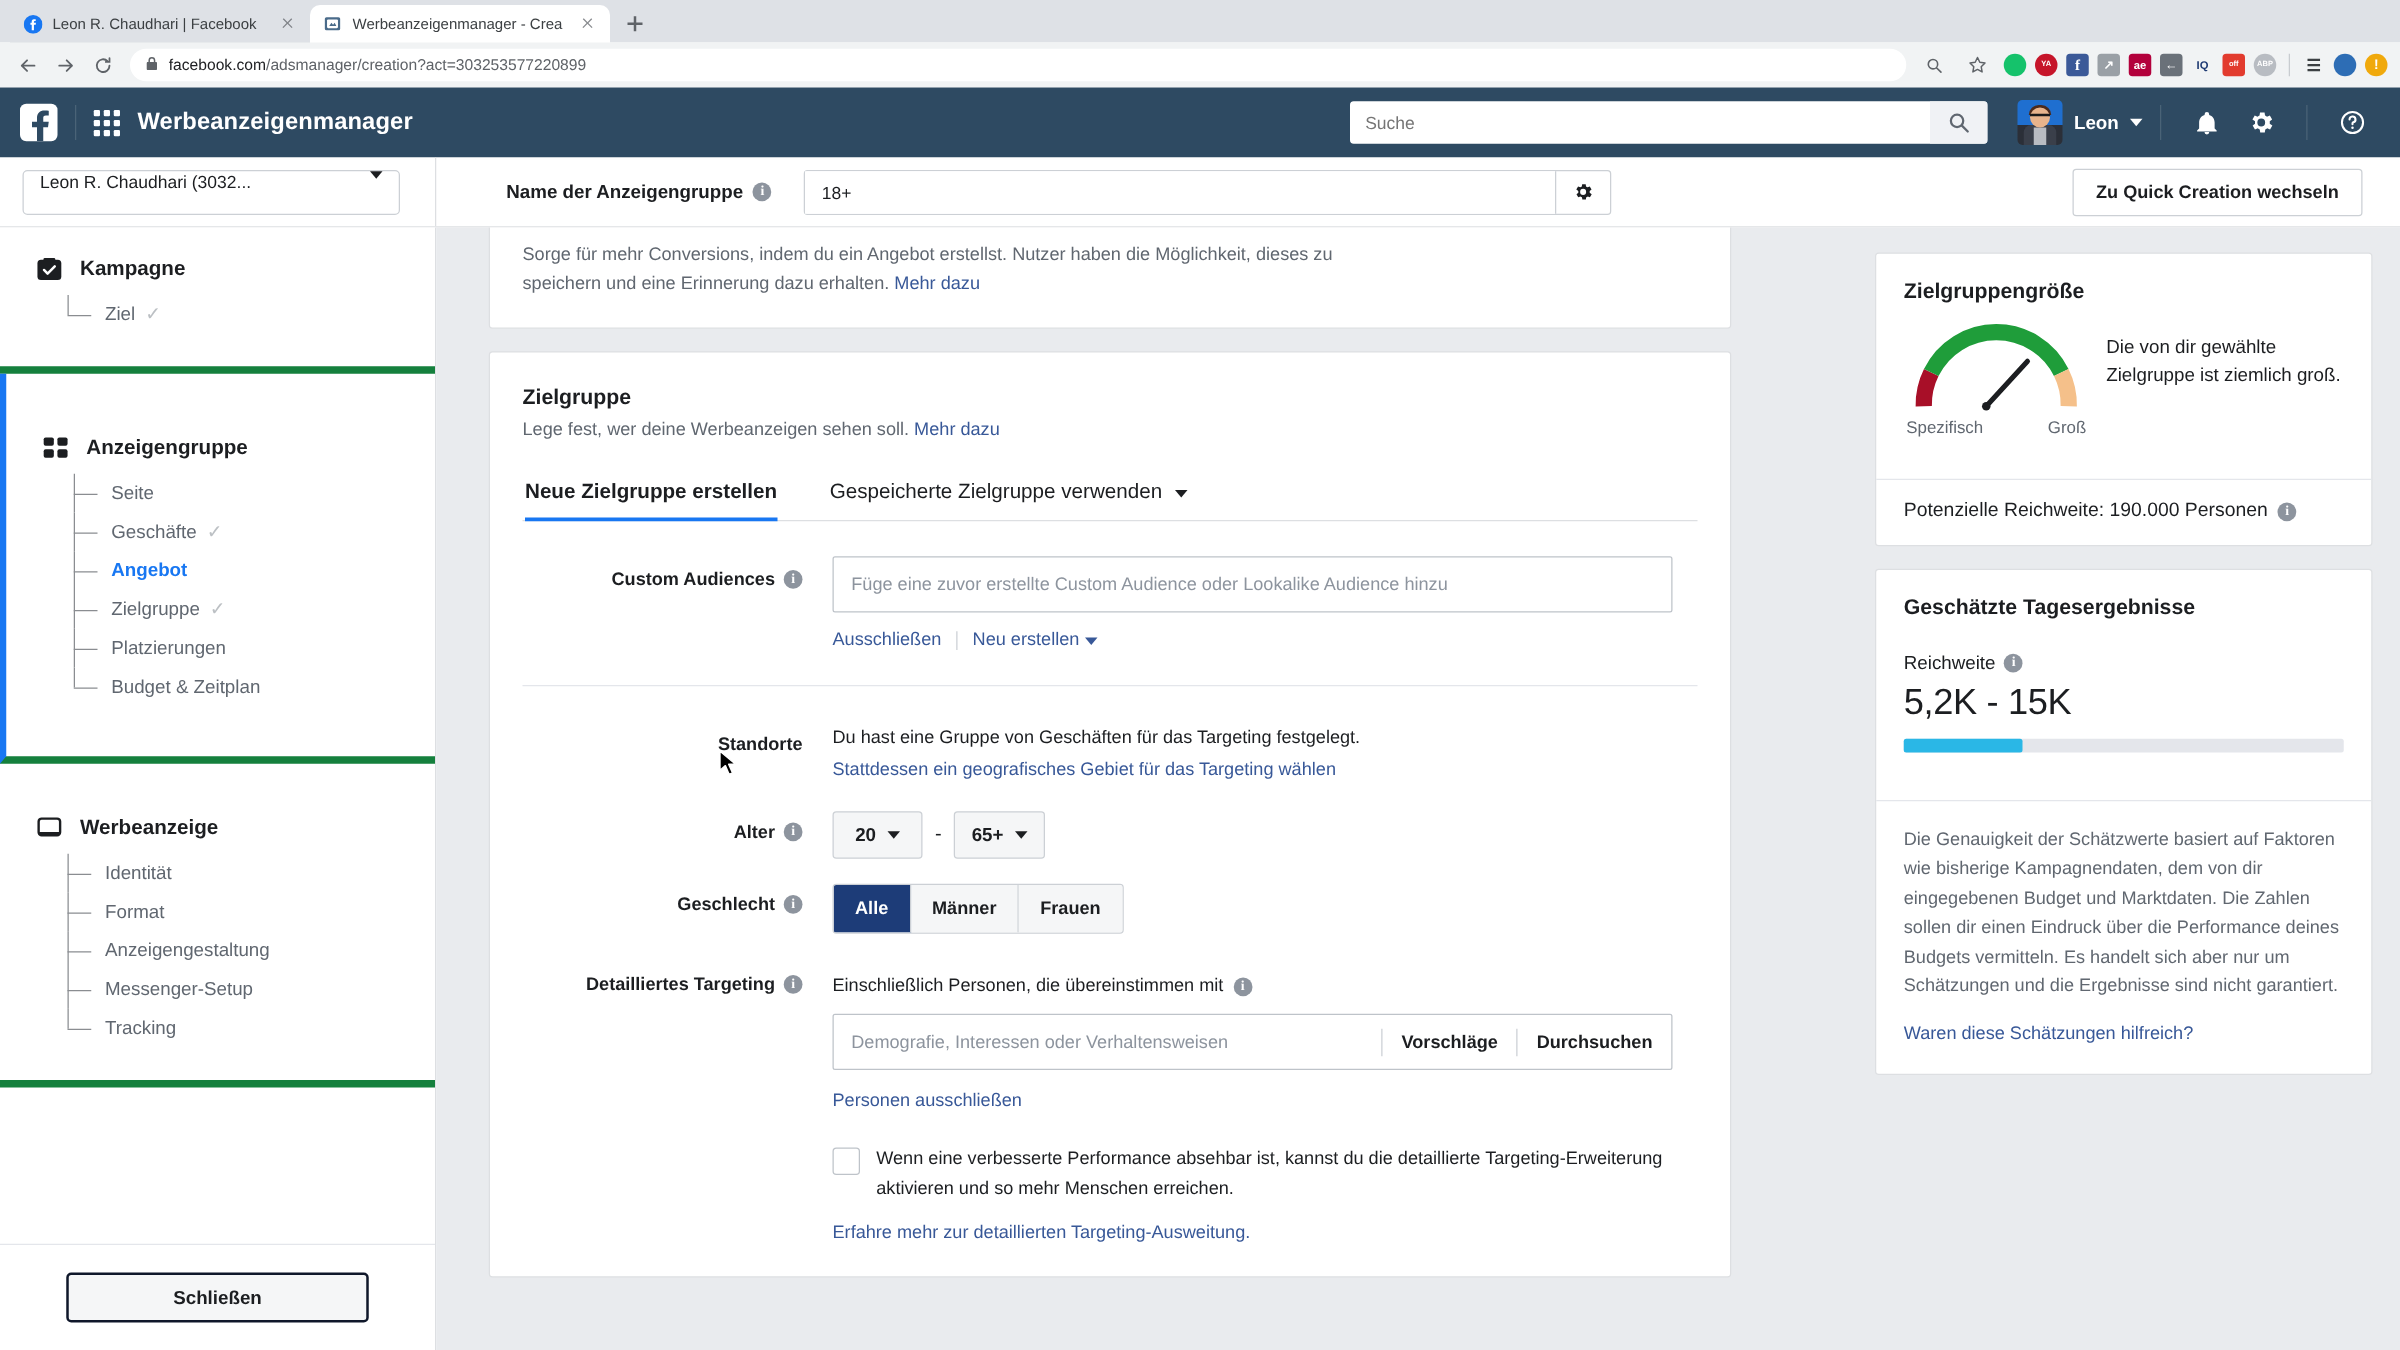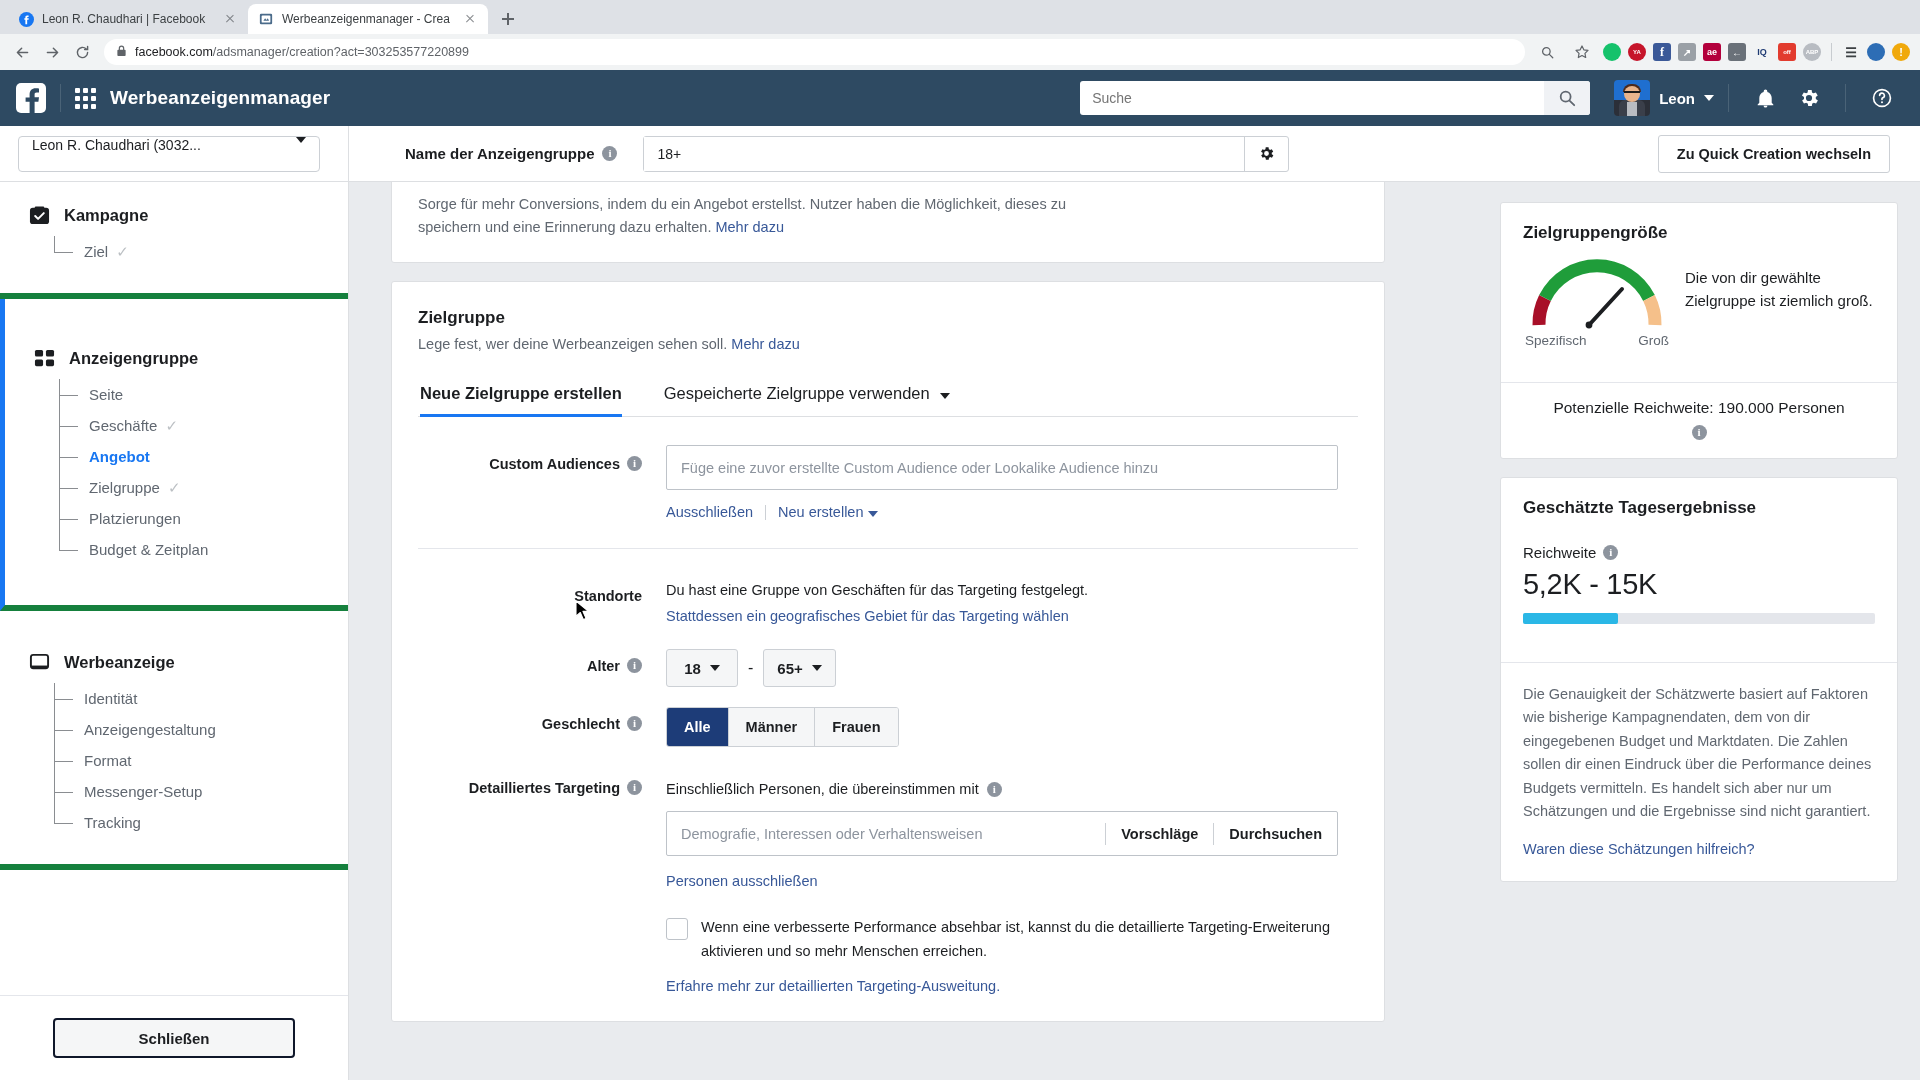--- a/index.html
+++ b/index.html
@@ -281,21 +281,21 @@
      margin-bottom:18px; }
   .rcard-pad { padding:20px 22px 18px 22px; }
   .rtitle { font-size:17px; font-weight:600; color:#1c1e21; margin-bottom:8px; }
   .gauge-row { display:flex; gap:14px; align-items:flex-start; }
   .gauge-wrap { width:148px; flex:0 0 148px; }
   .gauge-lbls { display:flex; justify-content:space-between; font-size:13.5px;
      color:#606770; margin-top:-4px; padding:0 2px;}
   .gauge-text { font-size:15px; color:#1c1e21; line-height:1.52; padding-top:16px;}
   .rdiv { height:1px; background:#e4e6eb; margin: 16px 0 0 0; }
   .reach-line { padding:16px 22px 18px 22px; font-size:15.5px; color:#1c1e21;
-     display:flex; align-items:center; gap:8px;flex-direction:column; }
+     display:flex; align-items:center; gap:8px; }
   .r-sub { font-size:15px; color:#1c1e21; display:flex; align-items:center; gap:7px;
      margin-bottom:7px;}
   .r-big { font-size:29px; color:#1c1e21; letter-spacing:-.3px; margin-bottom:12px;}
   .bar-bg { height:11px; background:#e4e6eb; border-radius:2px; width:100%; }
   .bar-fg { height:11px; background:#2ab7e6; border-radius:2px; }
   .disclaimer { padding:20px 22px 20px 22px; font-size:14.5px; color:#606770;
      line-height:1.62; }
   .disclaimer .q { color:#385898; margin-top:14px; display:block; }
 
   .cursor { position:absolute; pointer-events:none; z-index:50; }
@@ -531,24 +531,24 @@
               <path d="M2 15.5h18" stroke-width="2.6"></path>
             </svg>
         </span>
         <span>Werbeanzeige</span>
       </div>
       <div class="tree">
         <div class="tree-item">
           <span>Identität</span>
         </div>
         <div class="tree-item">
+          <span>Format</span>
+        </div>
+        <div class="tree-item">
           <span>Anzeigengestaltung</span>
-        </div>
-        <div class="tree-item">
-          <span>Format</span>
         </div>
         <div class="tree-item">
           <span>Messenger-Setup</span>
         </div>
         <div class="tree-item">
           <span>Tracking</span>
         </div>
       </div>
     </div>
 
@@ -620,21 +620,21 @@
             </div>
           </div>
 
           <div class="frow" style="margin-top:22px;">
             <div class="flabel" style="padding-top:9px;">
               <span>Alter</span>
               <i class="info-i">i</i>
             </div>
             <div class="fbody age-row">
               <div class="selbox">
-                <span>18</span>
+                <span>20</span>
                 <span class="caret-down" style="border-top-color:#1c1e21;"></span>
               </div>
               <span class="age-dash">-</span>
               <div class="selbox">
                 <span>65+</span>
                 <span class="caret-down" style="border-top-color:#1c1e21;"></span>
               </div>
             </div>
           </div>
 

